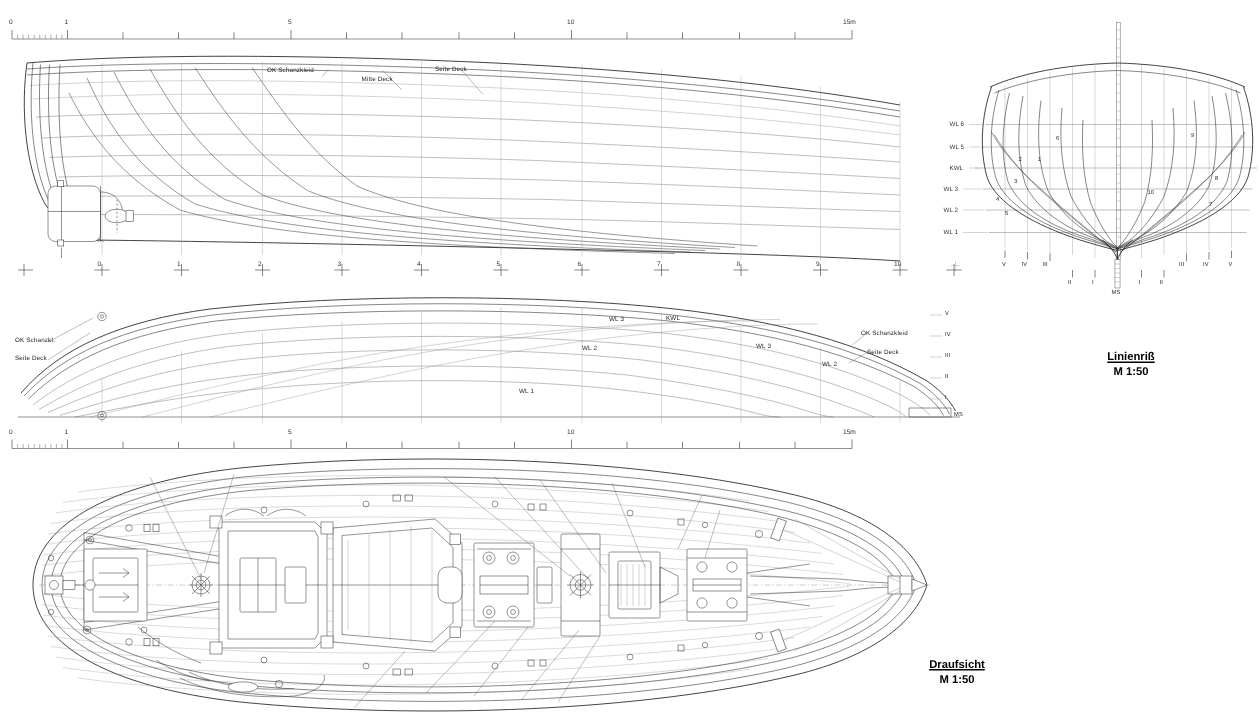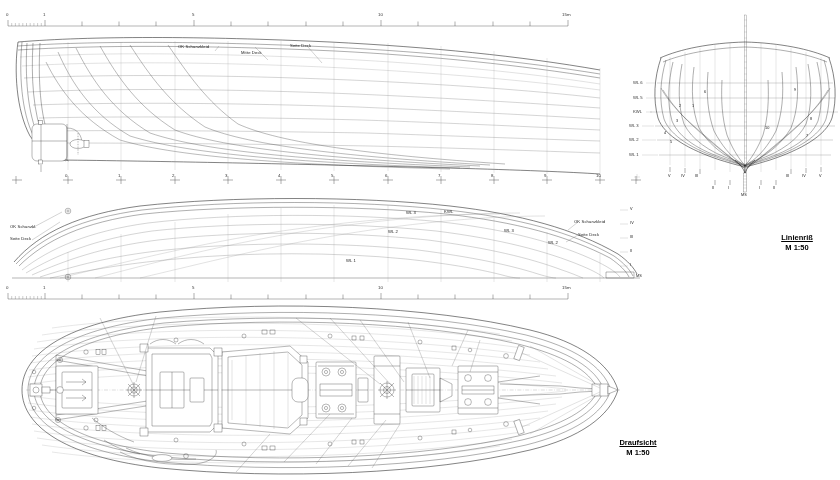--- a/index.html
+++ b/index.html
@@ -688,21 +688,21 @@
 <div class="lbl sm" style="left:695px;top:174px;">III</div>
 <div class="lbl sm" style="left:786px;top:174px;">III</div>
 <div class="lbl sm" style="left:802px;top:174px;">IV</div>
 <div class="lbl sm" style="left:819px;top:174px;">V</div>
 <div class="lbl sm" style="left:712px;top:186px;">II</div>
 <div class="lbl sm" style="left:728px;top:186px;">I</div>
 <div class="lbl sm" style="left:759px;top:186px;">I</div>
 <div class="lbl sm" style="left:773px;top:186px;">II</div>
 <div class="lbl sm" style="left:741px;top:193px;">MS</div>
 
-<div class="title" style="left:762px;top:233px;width:70px;">
+<div class="title" style="left:719px;top:233px;width:70px;">
   <u>Linienriß</u><br>
   <span>M 1:50</span>
 </div>
 
 <div class="lbl" style="left:10px;top:224px;">OK Schanzkl.</div>
 <div class="lbl" style="left:10px;top:236px;">Seite Deck</div>
 
 <div class="lbl" style="left:574px;top:219px;">OK Schanzkleid</div>
 <div class="lbl" style="left:578px;top:232px;">Seite Deck</div>
 

